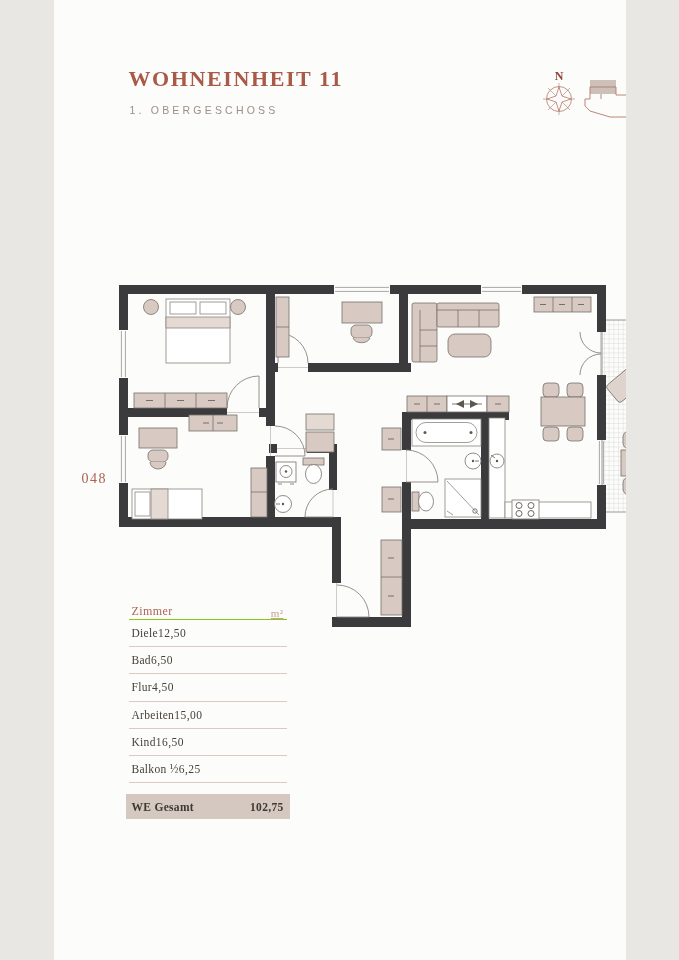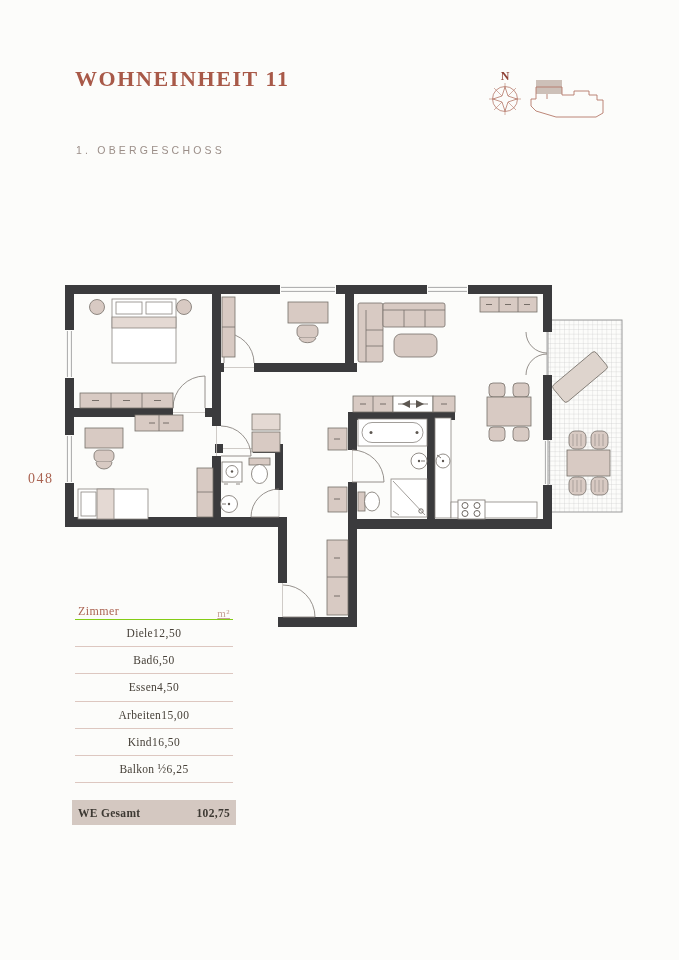--- a/index.html
+++ b/index.html
@@ -1,30 +1,30 @@
 <!DOCTYPE html>
 <html><head>
 <meta charset="utf-8">
 <style>
   html,body{margin:0;padding:0;background:#e9e7e4;}
   .page{
-    position:relative;width:679px;height:960px;margin:0 auto;
+    position:relative;width:572px;height:960px;margin:0 auto;
     background:#fcfcfa;overflow:hidden;
     font-family:"Liberation Serif", serif;
   }
   
   .title{
     position:absolute;left:75px;top:66px;
     font-family:"Liberation Serif", serif;
     font-size:22px;letter-spacing:1.6px;color:#a85948;font-weight:600;
   }
   .subtitle{
     position:absolute;left:76px;top:104px;
     font-family:"Liberation Sans", sans-serif;
-    font-size:10.5px;letter-spacing:3.2px;color:#9b8e88;margin-top:40px;
+    font-size:10.5px;letter-spacing:3.2px;color:#9b8e88;
   }
   .page-number{
     position:absolute;left:28px;top:471px;
     font-size:14px;letter-spacing:1.5px;color:#aa6351;
   }
   .header-graphics{position:absolute;left:0;top:0;}
   
   .plan{position:absolute;left:0;top:0;}
   
   .rooms-table{
@@ -32,29 +32,29 @@
     font-size:11.5px;color:#474139;
   }
   .rt-header{
     display:flex;justify-content:space-between;align-items:flex-end;
     height:23px;padding:0 3px;
     border-bottom:1px solid #84cc16;
     color:#ac6554;font-size:12px;letter-spacing:.4px;
   }
   .rt-header .unit{color:#c6a096;font-size:11px;text-decoration:underline;}
   .rt-row{
-    display:flex;justify-content:center;align-items:center;
+    display:flex;justify-content:flex-start;align-items:center;
     height:26.2px;padding:0 3px;
     border-bottom:1px solid #ddc7c0;
     letter-spacing:.3px;
   }
   .rt-row .val{letter-spacing:.5px;}
   .rt-total{
     display:flex;justify-content:space-between;align-items:center;
-    height:25px;margin:17px -3px 0 -3px;padding:0 6px;
+    height:25px;margin:11px -3px 0 -3px;padding:0 6px;
     background:#d4c8c1;color:#3d3933;font-weight:700;
     letter-spacing:.3px;
     text-align:right;
   }
 </style>
 </head>
 <body>
 
 <div class="page">
 
@@ -358,21 +358,21 @@
     </div>
     <div class="rt-row">
       <span>Diele</span>
       <span class="val">12,50</span>
     </div>
     <div class="rt-row">
       <span>Bad</span>
       <span class="val">6,50</span>
     </div>
     <div class="rt-row">
-      <span>Essen</span>
+      <span>Flur</span>
       <span class="val">4,50</span>
     </div>
     <div class="rt-row">
       <span>Arbeiten</span>
       <span class="val">15,00</span>
     </div>
     <div class="rt-row">
       <span>Kind</span>
       <span class="val">16,50</span>
     </div>

